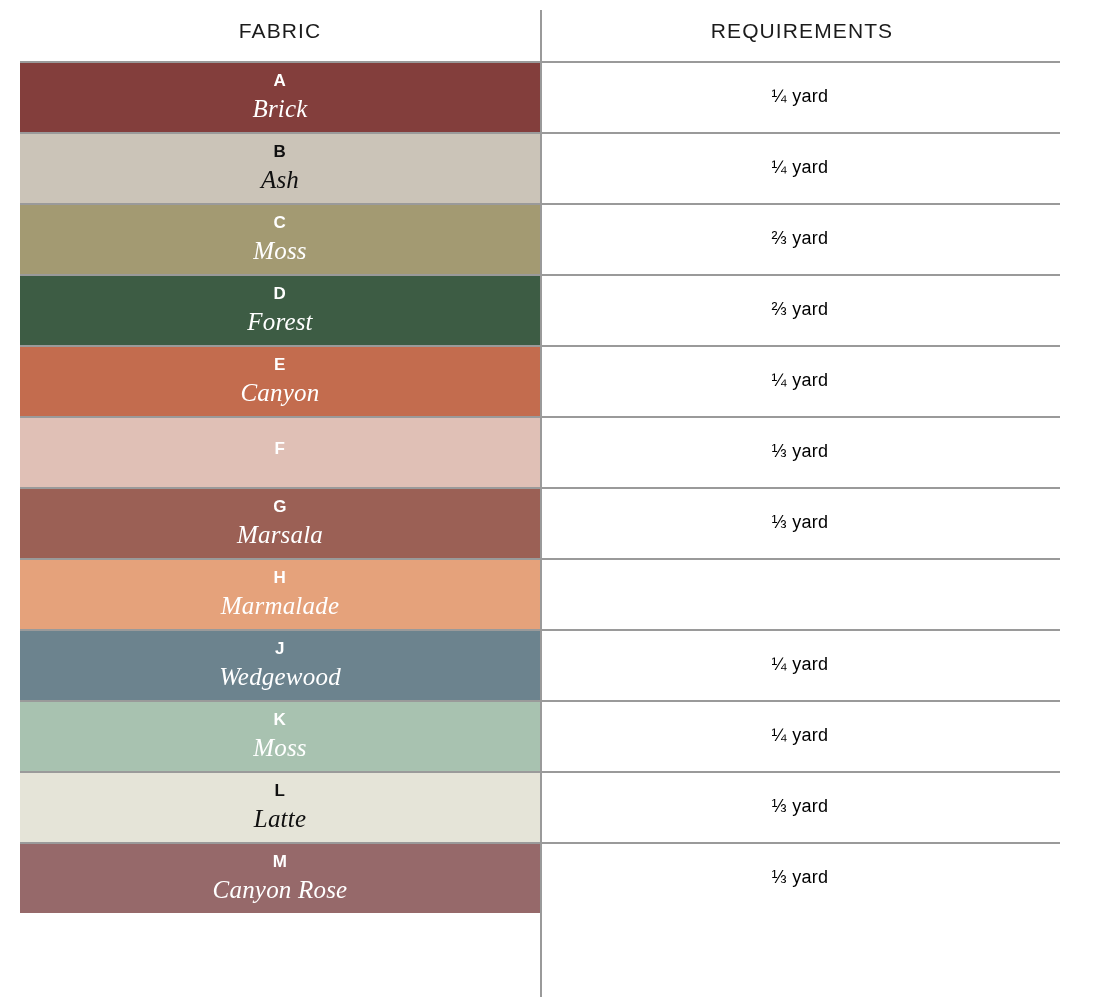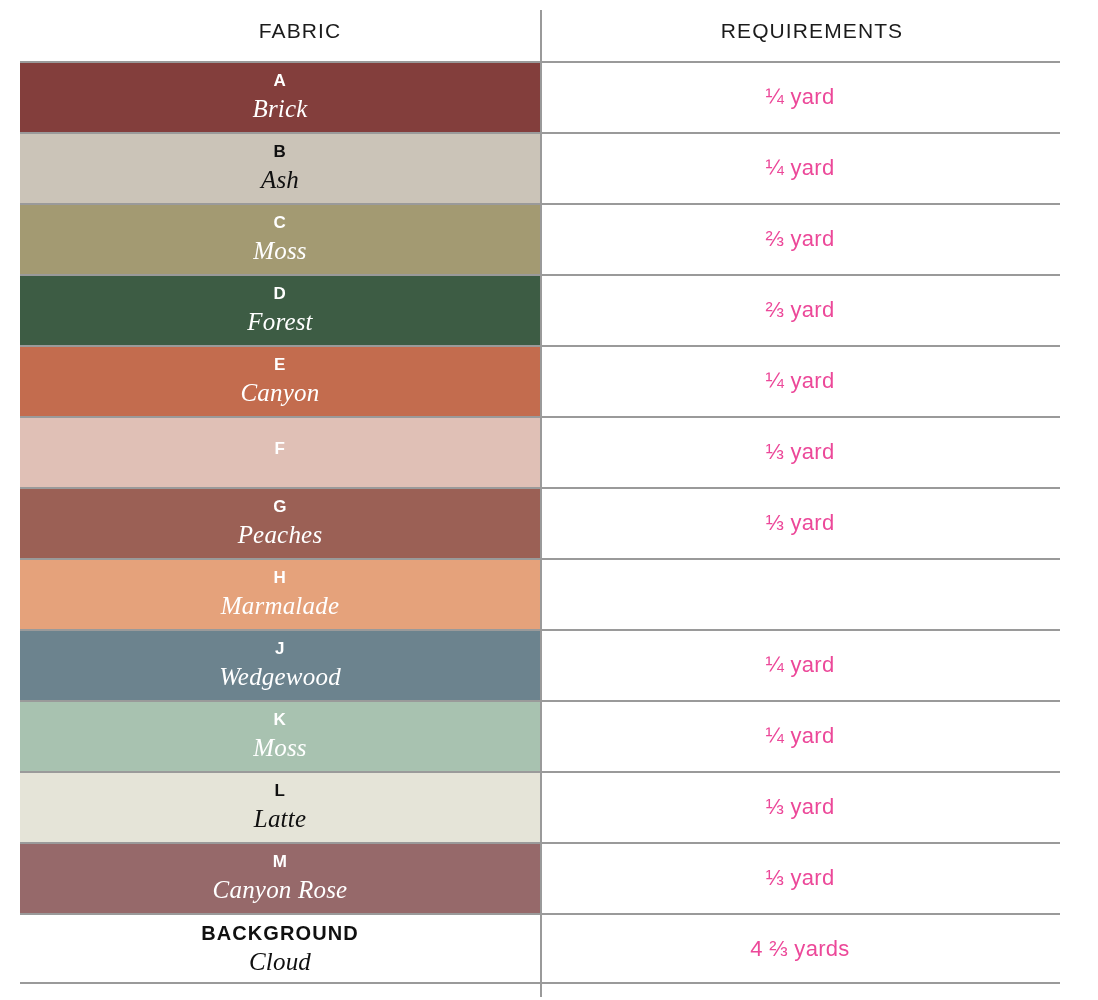--- a/index.html
+++ b/index.html
@@ -44,21 +44,20 @@
     font-size: 21px;
     letter-spacing: 1.1px;
     color: #1b1b1b;
     text-align: center;
     font-weight: 400;
   }
   .header-cell.fabric {
     width: 540px;
     padding-left: 20px;
     box-sizing: border-box;
-    margin-left: 20px;
   }
   .header-cell.req {
     flex: 1;
     padding-right: 34px;
     box-sizing: border-box;
   }
 
   
   .row {
     display: flex;
@@ -126,22 +125,22 @@
     color: #101010;
   }
 
   .req-cell {
     flex: 1;
     display: flex;
     align-items: center;
     justify-content: center;
     padding-right: 38px;
     box-sizing: border-box;
-    font-size: 22px;
-    color: #ec4899;
+    font-size: 18px;
+    color: #000000;
     letter-spacing: 0.3px;
   }
 
   
   .row.background .swatch {
     background: #ffffff !important;
   }
   .row.background .swatch-letter {
     font-size: 20px;
     letter-spacing: 1.1px;
@@ -211,21 +210,21 @@
           <div class="swatch light-text" style="background: rgb(224, 192, 182);">
             <div class="swatch-letter">F</div>
           </div>
         </div>
         <div class="req-cell">⅓ yard</div>
       </div>
       <div class="row">
         <div class="swatch-cell">
           <div class="swatch light-text" style="background: rgb(155, 96, 85);">
             <div class="swatch-letter">G</div>
-            <div class="swatch-name">Peaches</div>
+            <div class="swatch-name">Marsala</div>
           </div>
         </div>
         <div class="req-cell">⅓ yard</div>
       </div>
       <div class="row">
         <div class="swatch-cell">
           <div class="swatch light-text" style="background: rgb(229, 162, 123);">
             <div class="swatch-letter">H</div>
             <div class="swatch-name">Marmalade</div>
           </div>
@@ -260,24 +259,15 @@
       </div>
       <div class="row">
         <div class="swatch-cell">
           <div class="swatch light-text" style="background: rgb(150, 105, 106);">
             <div class="swatch-letter">M</div>
             <div class="swatch-name">Canyon Rose</div>
           </div>
         </div>
         <div class="req-cell">⅓ yard</div>
       </div>
-      <div class="row background last">
-        <div class="swatch-cell">
-          <div class="swatch dark-text" style="background: rgb(255, 255, 255);">
-            <div class="swatch-letter">BACKGROUND</div>
-            <div class="swatch-name">Cloud</div>
-          </div>
-        </div>
-        <div class="req-cell">4 ⅔ yards</div>
-      </div>
     </div>
 
 </div>
 
 </body></html>

